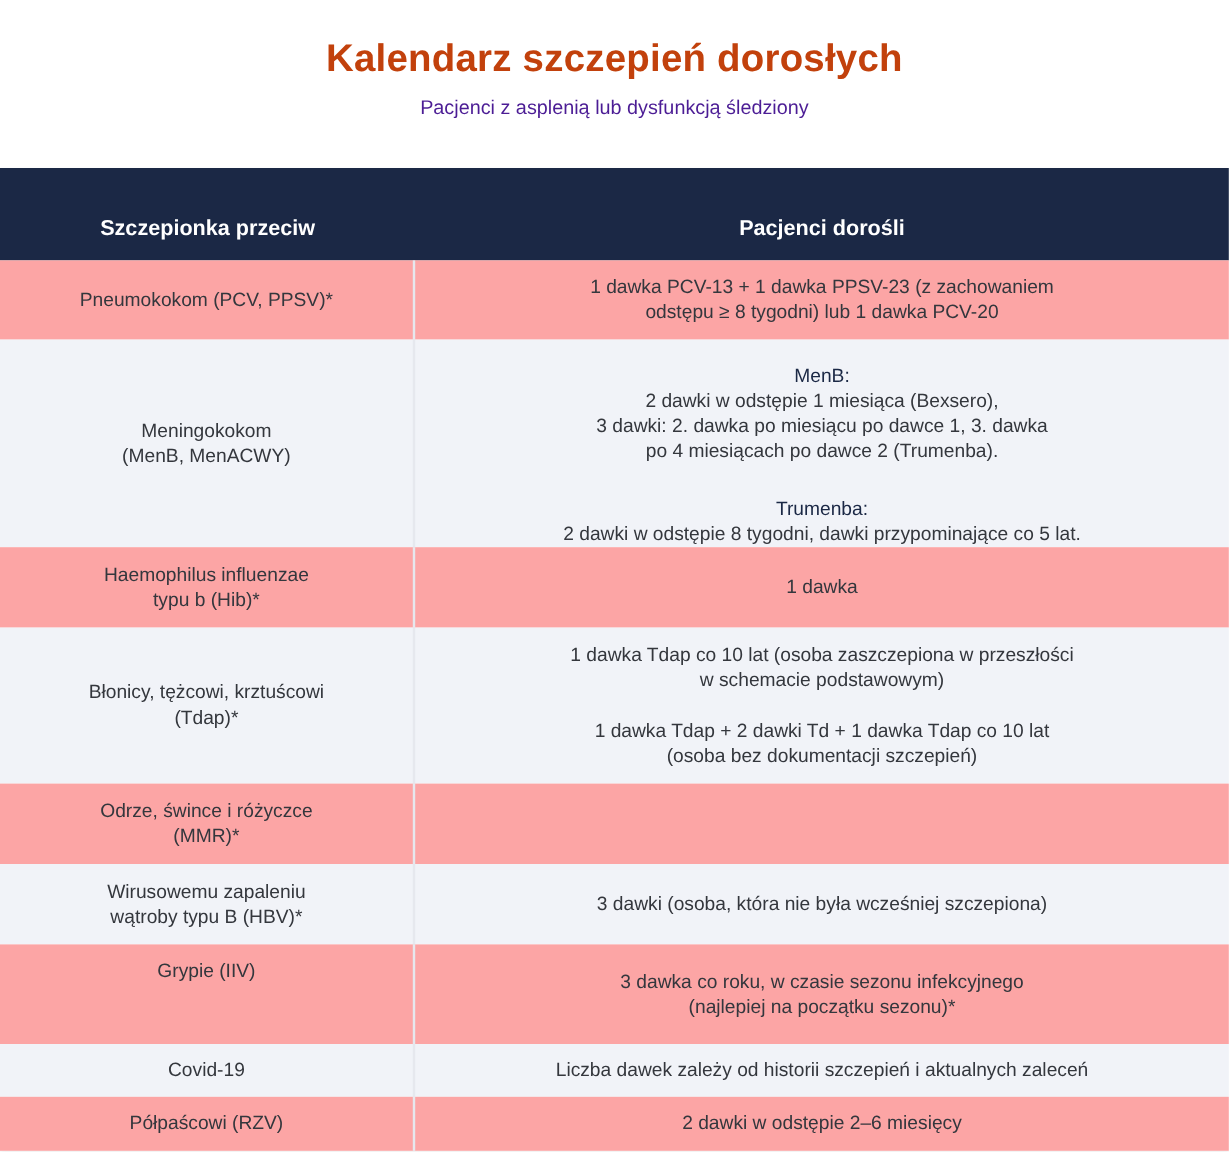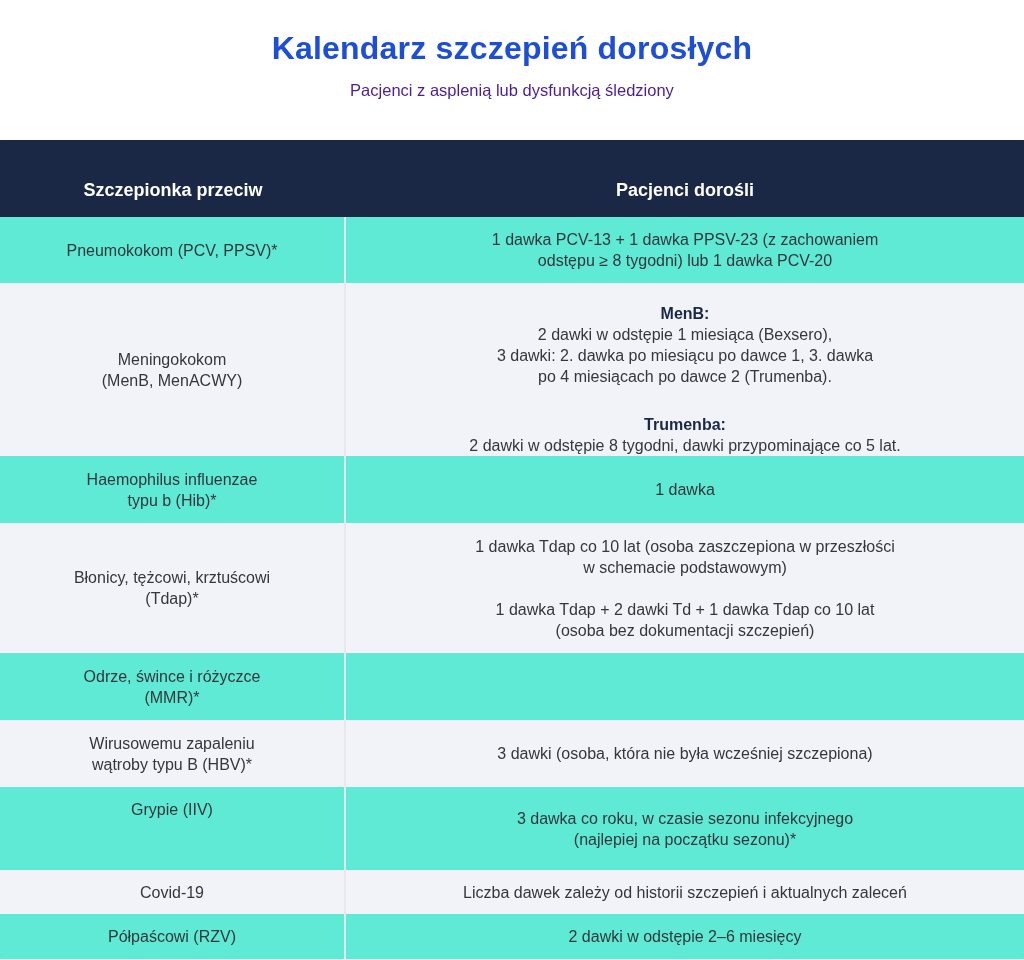--- a/index.html
+++ b/index.html
@@ -2,53 +2,53 @@
 <html><head>
   <meta charset="utf-8">
   <style>
     * { box-sizing: border-box; margin: 0; padding: 0; }
     html, body { width: 1024px; height: 960px; background: #ffffff; overflow: hidden; }
     body { font-family: "Liberation Sans", "DejaVu Sans", sans-serif; color: #2b2f36; }
 
     .header { text-align: center; height: 140px; position: relative; }
     .title {
       position: absolute; left: 0; right: 0; top: 30px;
-      font-size: 32px; font-weight: 700; color: #1d4ed8;
+      font-size: 32px; font-weight: 700; color: #c2410c;
       letter-spacing: 0.2px;
     }
     .subtitle {
       position: absolute; left: 0; right: 0; top: 81px;
       font-size: 16.5px; color: #4c1d95;
     }
 
     .table {
       position: absolute; left: 0; top: 140px; width: 1024px;
       box-shadow: 0 2px 4px rgba(0,0,0,0.08);
     }
     .thead {
       display: flex; height: 77px; background: #1b2845; color: #ffffff;
       font-weight: 700; font-size: 18px;
     }
     .thead .c1, .thead .c2 { display: flex; align-items: center; justify-content: center; margin-top: 23px; }
     .c1 { width: 346px; flex: none; }
     .c2 { flex: 1; }
 
     .row { display: flex; font-size: 16px; line-height: 21px; color: #34373d; }
-    .row.odd { background: #5eead4; }
+    .row.odd { background: #fca5a5; }
     .row.even { background: #f1f3f8; }
     .row .c1 {
       display: flex; align-items: center; justify-content: center; text-align: center;
       border-right: 2px solid #e6e8ee; padding: 0 30px;
       white-space: pre-line;
     }
     .row .c2 {
       display: flex; flex-direction: column; align-items: center; justify-content: center;
       text-align: center; padding: 0 40px; white-space: pre-line;
     }
-    .sub-head { font-weight: 700; color: #1b2845; margin-top: 20px; }
+    .sub-head { font-weight: 400; color: #1b2845; margin-top: 20px; }
     .gap { height: 21px; }
   </style>
 </head>
 <body>
 
 <div class="header">
   <div class="title">Kalendarz szczepień dorosłych</div>
   <div class="subtitle">Pacjenci z asplenią lub dysfunkcją śledziony</div>
 </div>
 

